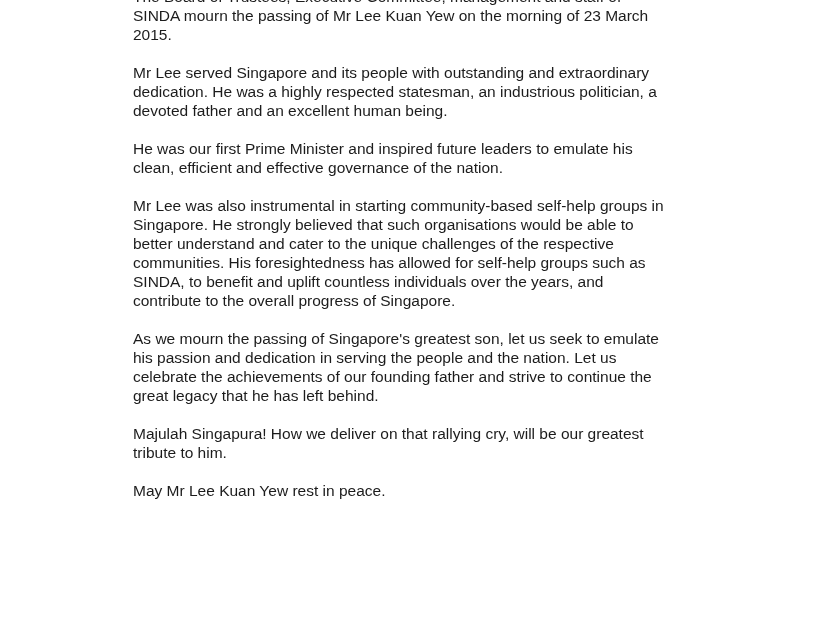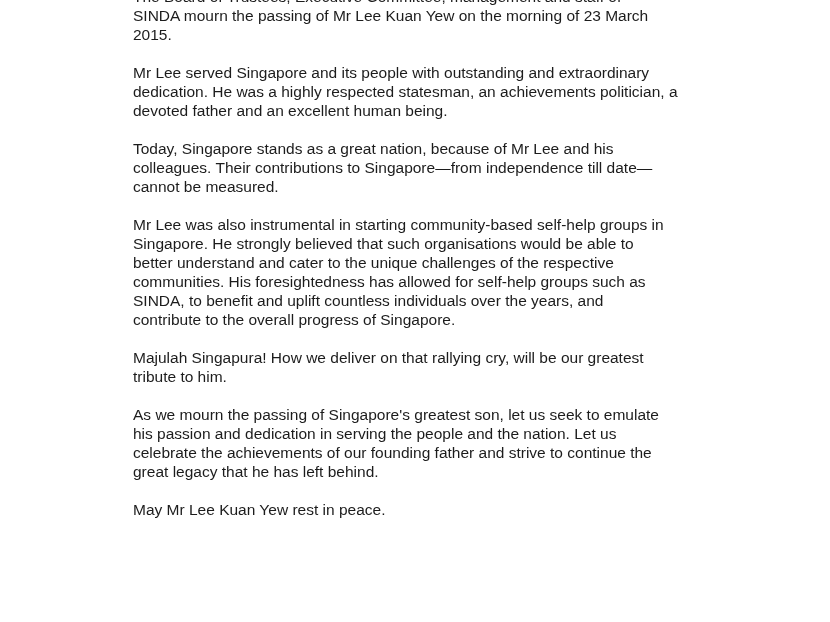--- a/index.html
+++ b/index.html
@@ -30,31 +30,30 @@
   }
 </style>
 </head>
 <body>
 
 <div class="document-text">
   <p>The Board of Trustees, Executive Committee, management and staff of
 SINDA mourn the passing of Mr Lee Kuan Yew on the morning of 23 March
 2015.</p>
   <p>Mr Lee served Singapore and its people with outstanding and extraordinary
-dedication. He was a highly respected statesman, an achievements politician, a
+dedication. He was a highly respected statesman, an industrious politician, a
 devoted father and an excellent human being.</p>
-  <p>Today, Singapore stands as a great nation, because of Mr Lee and his
-colleagues. Their contributions to Singapore—from independence till date—
-cannot be measured.</p>
+  <p>He was our first Prime Minister and inspired future leaders to emulate his
+clean, efficient and effective governance of the nation.</p>
   <p>Mr Lee was also instrumental in starting community-based self-help groups in
 Singapore. He strongly believed that such organisations would be able to
 better understand and cater to the unique challenges of the respective
 communities. His foresightedness has allowed for self-help groups such as
 SINDA, to benefit and uplift countless individuals over the years, and
 contribute to the overall progress of Singapore.</p>
-  <p>Majulah Singapura! How we deliver on that rallying cry, will be our greatest
-tribute to him.</p>
   <p>As we mourn the passing of Singapore's greatest son, let us seek to emulate
 his passion and dedication in serving the people and the nation. Let us
 celebrate the achievements of our founding father and strive to continue the
 great legacy that he has left behind.</p>
+  <p>Majulah Singapura! How we deliver on that rallying cry, will be our greatest
+tribute to him.</p>
   <p>May Mr Lee Kuan Yew rest in peace.</p>
 </div>
 
 </body></html>

